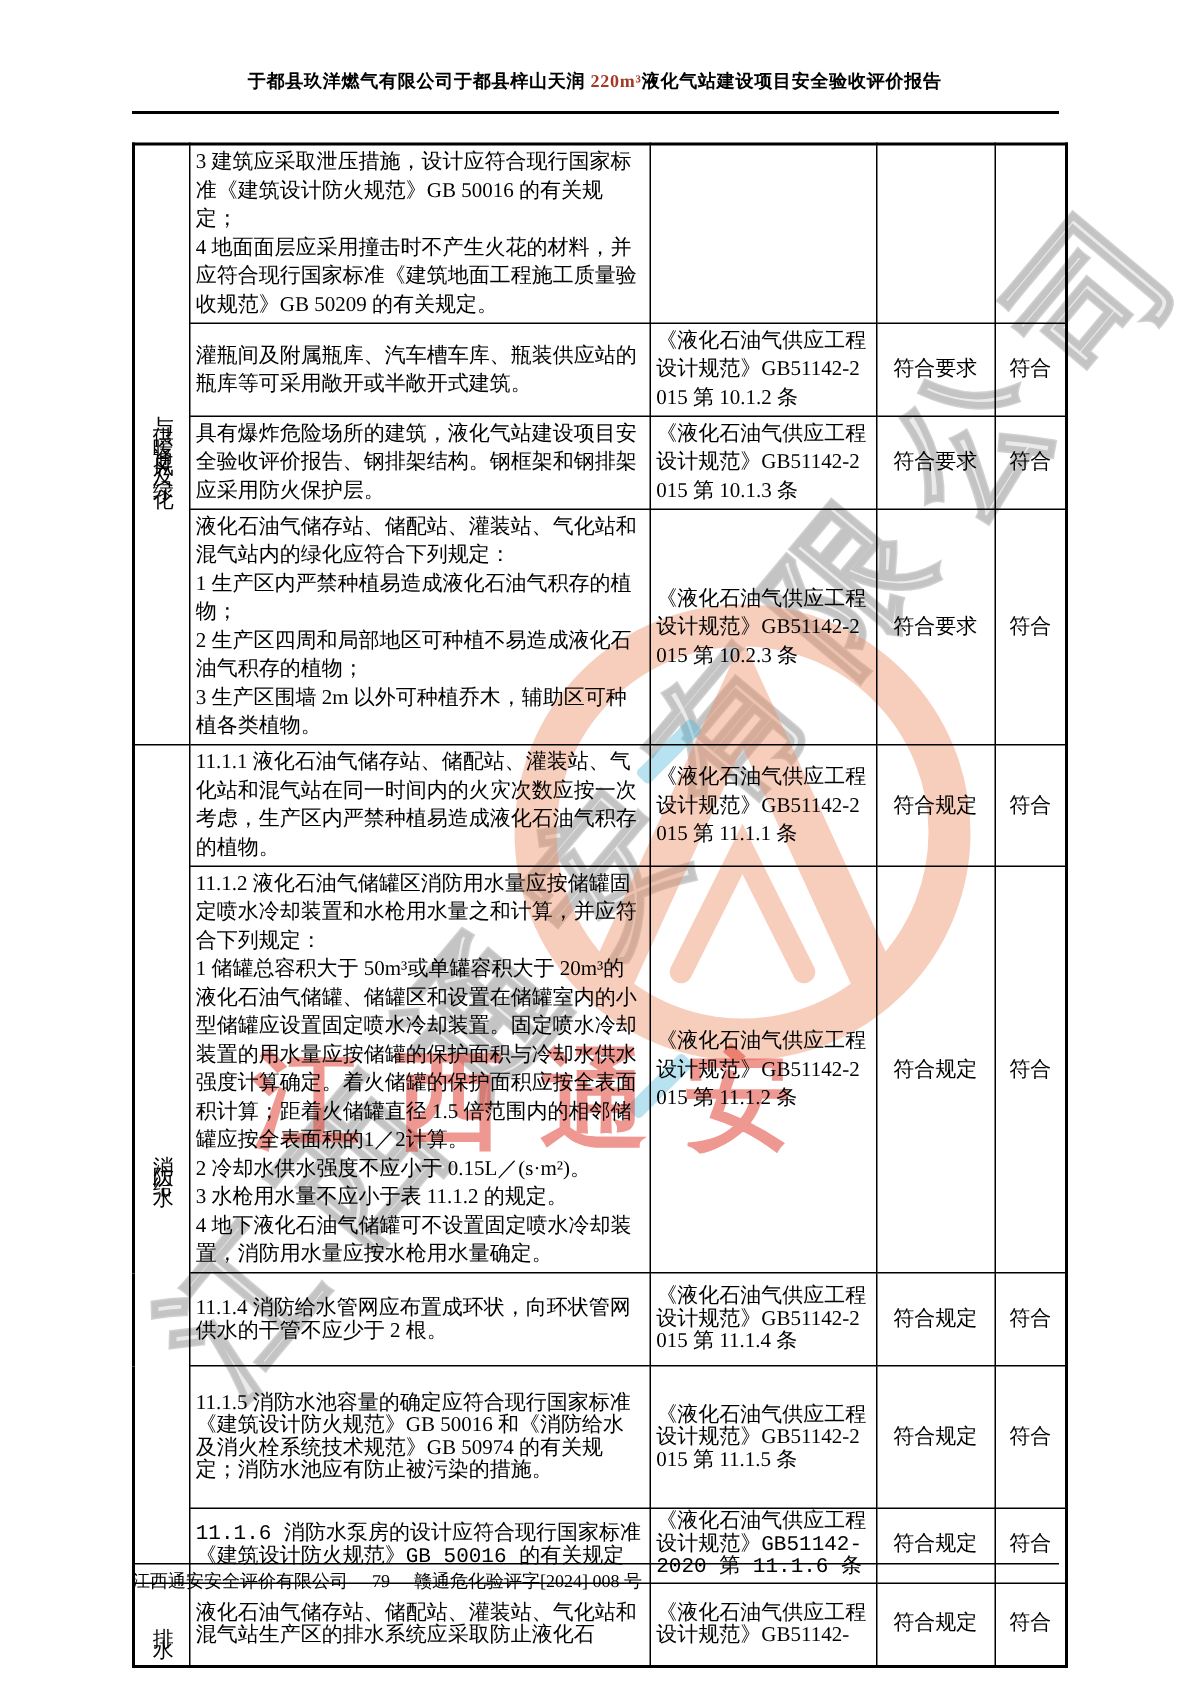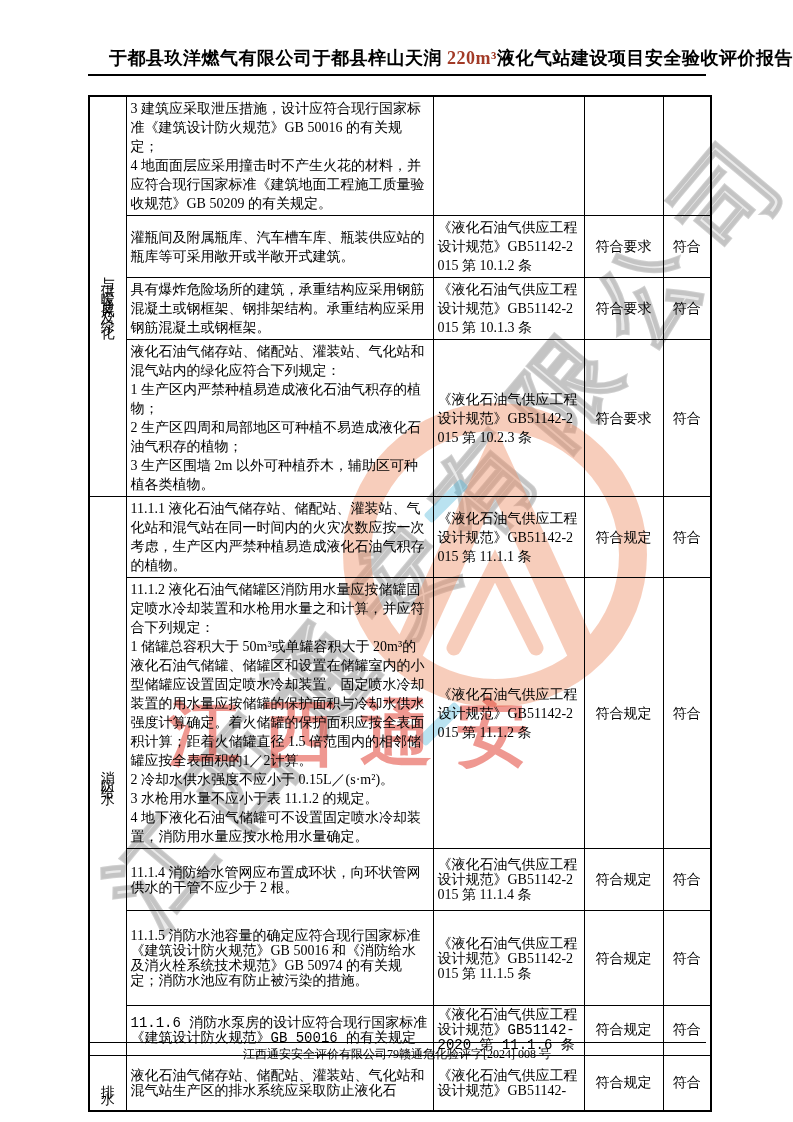--- a/index.html
+++ b/index.html
@@ -6,22 +6,22 @@
   body {
     width:793px; height:1122px;
     position:relative;
     background:#ffffff;
     color:#000;
     font-family:"Liberation Serif","DejaVu Serif",serif;
     overflow:hidden;
   }
 
   
-  .page-header { position:absolute; top:46px; left:0; width:793px; text-align:right;
-    font-size:18px; font-weight:bold; letter-spacing:0.5px; z-index:3; }
+  .page-header { position:absolute; top:46px; left:0; width:793px; text-align:center;
+    font-size:12px; font-weight:bold; letter-spacing:0.5px; z-index:3; }
   .title-vol { color:#a23a26; }
   .header-rule { position:absolute; top:74px; left:88px; width:618px; height:2px; background:#000; z-index:3; }
 
   
   .wm { position:absolute; pointer-events:none; z-index:1; }
   .wm-gray {
     left:78px; top:868px;
     transform:rotate(-50deg); transform-origin:0 0;
     font-size:100px; font-weight:bold; letter-spacing:26px; white-space:nowrap;
     color:rgba(178,178,178,0.28);
@@ -62,21 +62,21 @@
   tr.tight td { line-height:15px; }
 
   tr.rh1  { height:115px; } tr.rh2  { height:57px;  } tr.rh3  { height:55px; }
   tr.rh4  { height:140px;margin-top:15px; } tr.rh5  { height:76px;  } tr.rh6  { height:257px; }
   tr.rh7  { height:62px;  } tr.rh8  { height:95px;  } tr.rh9  { height:50px;font-family:Liberation Mono, monospace; }
   tr.rh10 { height:55px;  }
 
   
   .footer-rule { position:absolute; top:1042px; left:88px; width:618px; height:1px; background:#000; z-index:3; }
   .page-footer { position:absolute; top:1046px; left:88px; width:618px; display:flex;
-    justify-content:center; align-items:baseline; font-size:12px; z-index:3; }
+    justify-content:flex-start; align-items:baseline; font-size:12px; z-index:3;gap:16px; }
 </style>
 </head>
 <body>
 
 <div class="wm wm-gray">江西通安有限公司</div>
 
 <div class="wm wm-logo">
   <svg width="330" height="330" viewBox="0 0 330 330">
     <circle cx="165" cy="165" r="138" fill="none" stroke="#ee8a60" stroke-width="28"></circle>
     <path d="M 78 262 L 165 72 L 252 262" fill="none" stroke="#ee8a60" stroke-width="30" stroke-linecap="round"></path>
@@ -110,21 +110,21 @@
       <td class="eval-cell"></td>
       <td class="concl-cell"></td>
     </tr>
     <tr class="rh2">
       <td class="content-cell">灌瓶间及附属瓶库、汽车槽车库、瓶装供应站的瓶库等可采用敞开或半敞开式建筑。</td>
       <td class="ref-cell">《液化石油气供应工程设计规范》GB51142-2015 第 10.1.2 条</td>
       <td class="eval-cell">符合要求</td>
       <td class="concl-cell">符合</td>
     </tr>
     <tr class="rh3">
-      <td class="content-cell">具有爆炸危险场所的建筑，承重结构应采用钢筋混凝土或钢框架、钢排架结构。承重结构应采用钢筋混凝土或钢框架。</td>
+      <td class="content-cell">具有爆炸危险场所的建筑，液化气站建设项目安全验收评价报告、钢排架结构。钢框架和钢排架应采用防火保护层。</td>
       <td class="ref-cell">《液化石油气供应工程设计规范》GB51142-2015 第 10.1.3 条</td>
       <td class="eval-cell">符合要求</td>
       <td class="concl-cell">符合</td>
     </tr>
     <tr class="rh4">
       <td class="content-cell">液化石油气储存站、储配站、灌装站、气化站和混气站内的绿化应符合下列规定：
 1 生产区内严禁种植易造成液化石油气积存的植物；
 2 生产区四周和局部地区可种植不易造成液化石油气积存的植物；
 3 生产区围墙 2m 以外可种植乔木，辅助区可种植各类植物。</td>
       <td class="ref-cell">《液化石油气供应工程设计规范》GB51142-2015 第 10.2.3 条</td>

